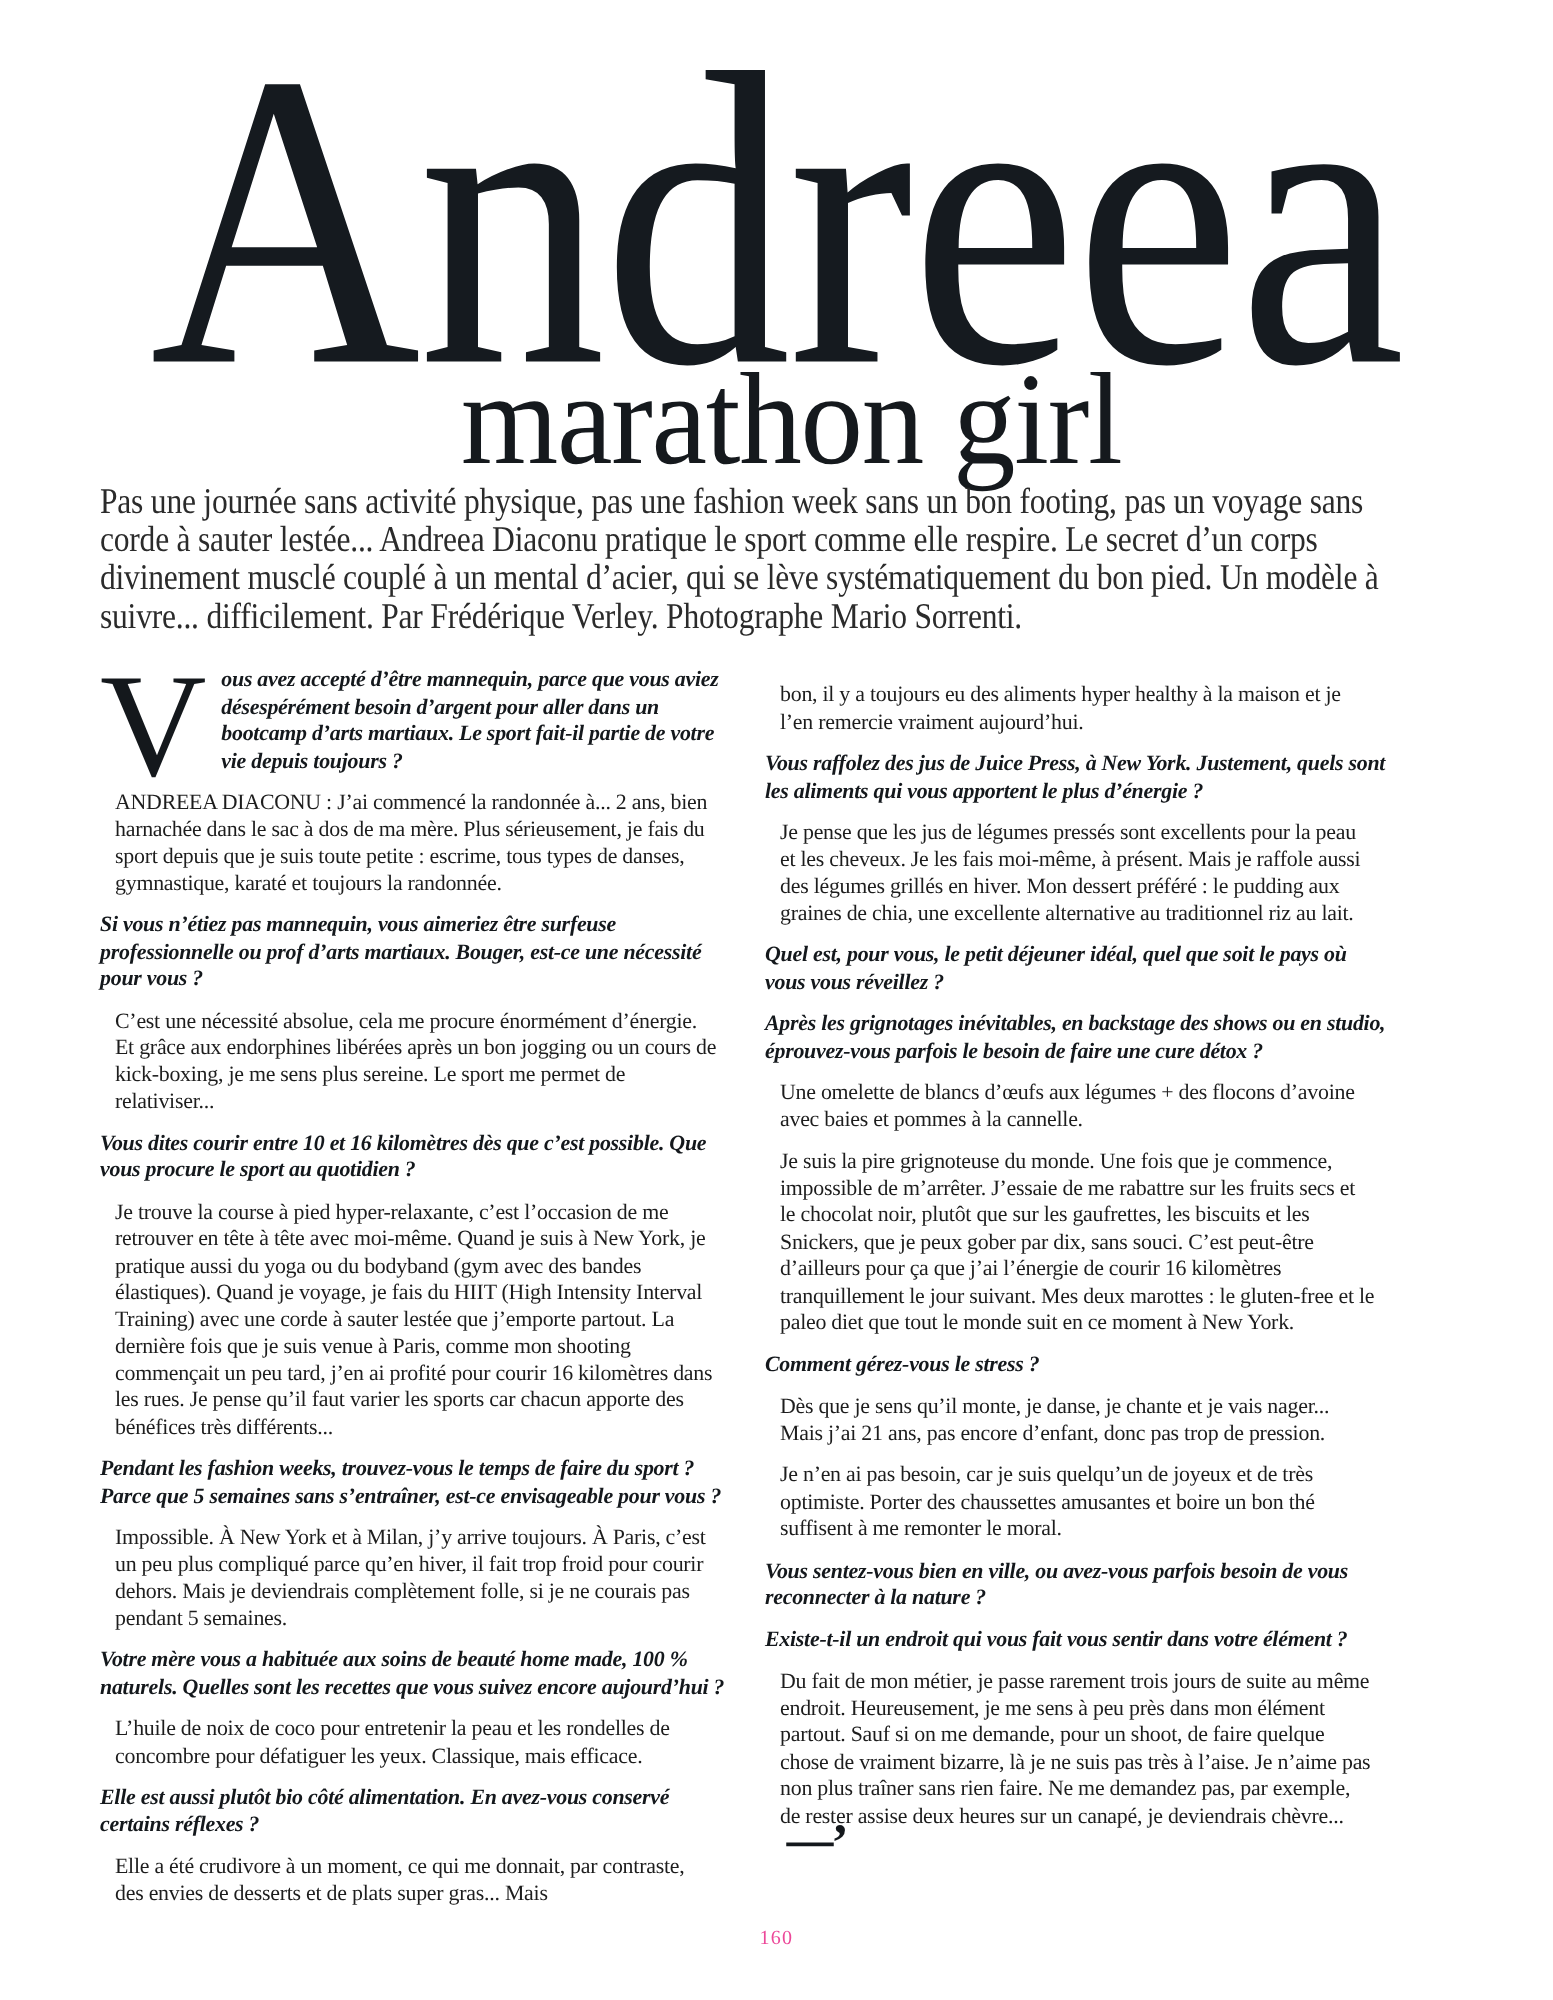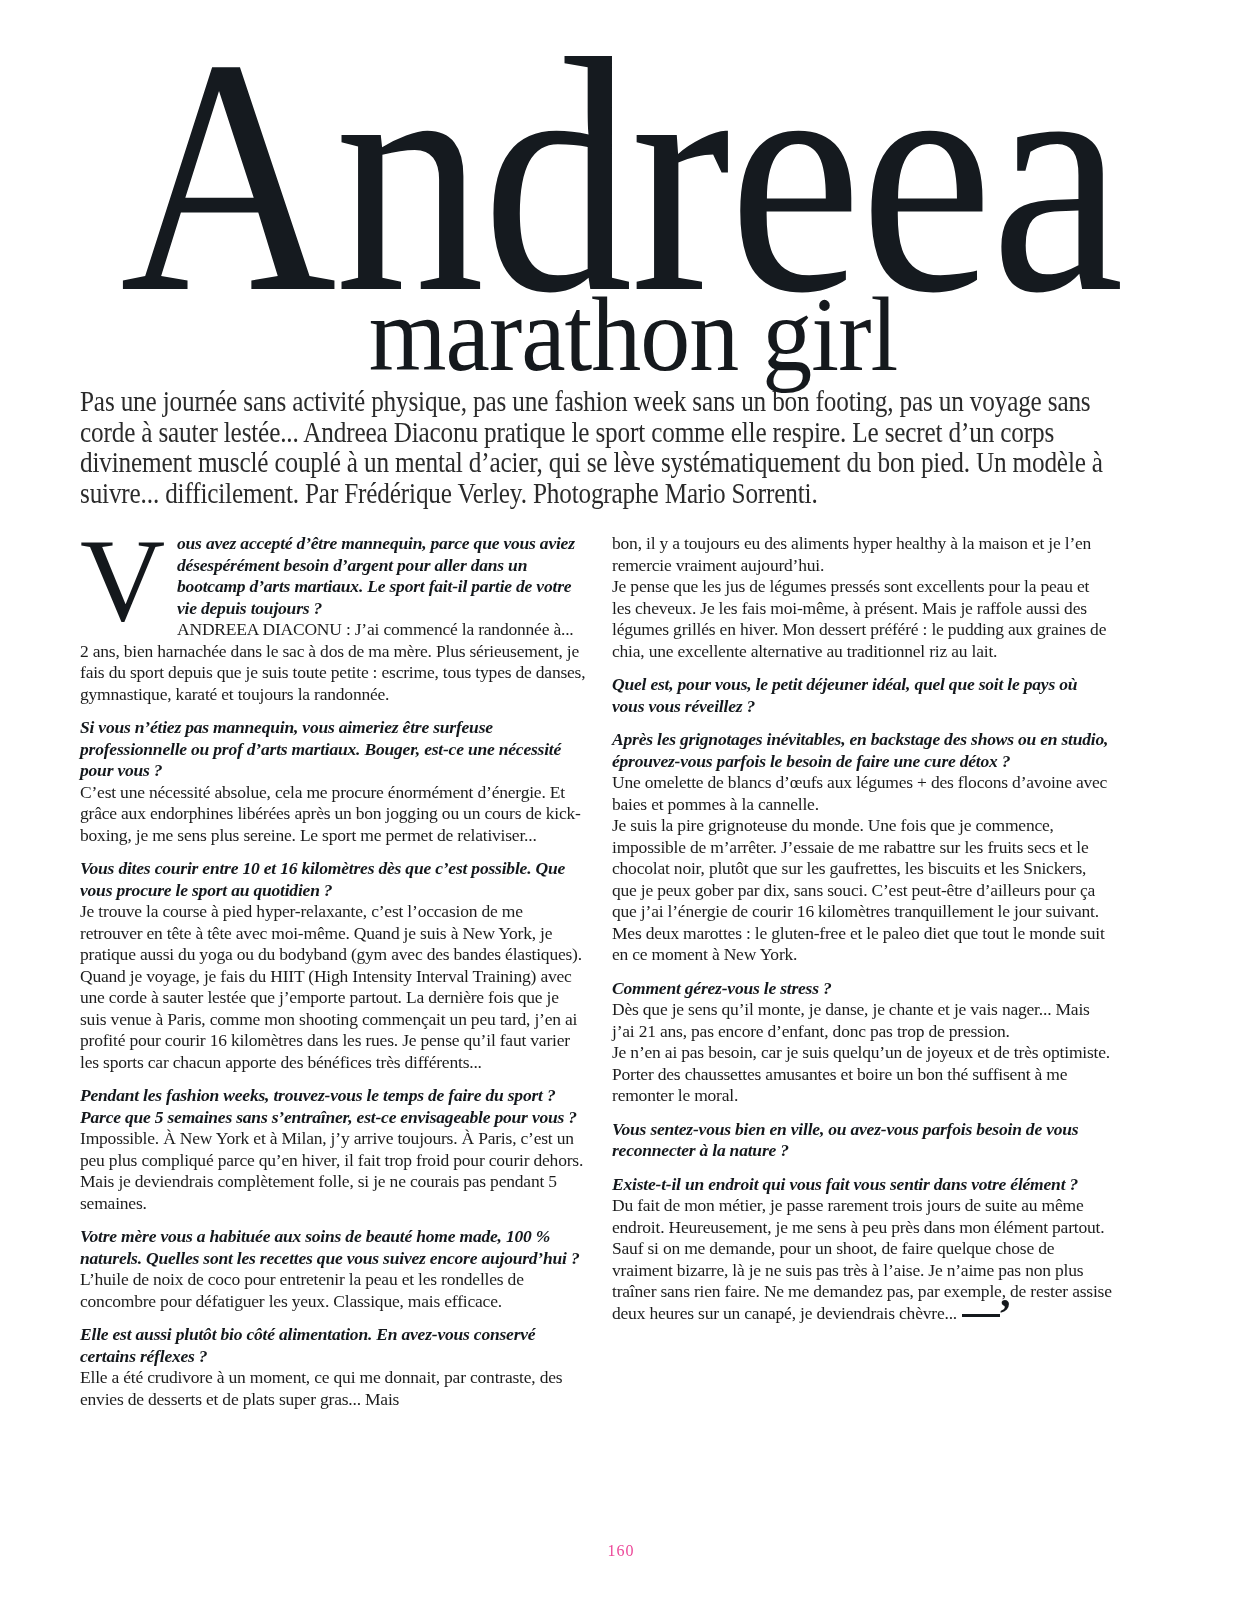--- a/index.html
+++ b/index.html
@@ -75,21 +75,21 @@
   .col-right { width: 500px; }
 
   .block { margin: 0; color: #1d1d1d; }
   .block.question, .block.lead-question {
     font-style: italic;
     font-weight: 700;
     color: #14181c;
   }
   .block.question { margin-top: 12px; }
   .block.lead-question { margin-top: 0; }
-  .block.answer { margin: 0; }
+  .block.answer { margin: 12px; }
 
   .dropcap {
     float: left;
     font-style: normal;
     font-weight: 400;
     font-size: 118px;
     line-height: 84px;
     padding: 6px 12px 0 0;
     color: #14181c;
   }
@@ -152,20 +152,21 @@
         <p class="block answer">Je trouve la course à pied hyper-relaxante, c’est l’occasion de me retrouver en tête à tête avec moi-même. Quand je suis à New York, je pratique aussi du yoga ou du bodyband (gym avec des bandes élastiques). Quand je voyage, je fais du HIIT (High Intensity Interval Training) avec une corde à sauter lestée que j’emporte partout. La dernière fois que je suis venue à Paris, comme mon shooting commençait un peu tard, j’en ai profité pour courir 16 kilomètres dans les rues. Je pense qu’il faut varier les sports car chacun apporte des bénéfices très différents...</p>
         <p class="block question">Pendant les fashion weeks, trouvez-vous le temps de faire du sport ? Parce que 5 semaines sans s’entraîner, est-ce envisageable pour vous ?</p>
         <p class="block answer">Impossible. À New York et à Milan, j’y arrive toujours. À Paris, c’est un peu plus compliqué parce qu’en hiver, il fait trop froid pour courir dehors. Mais je deviendrais complètement folle, si je ne courais pas pendant 5 semaines.</p>
         <p class="block question">Votre mère vous a habituée aux soins de beauté home made, 100 % naturels. Quelles sont les recettes que vous suivez encore aujourd’hui ?</p>
         <p class="block answer">L’huile de noix de coco pour entretenir la peau et les rondelles de concombre pour défatiguer les yeux. Classique, mais efficace.</p>
         <p class="block question">Elle est aussi plutôt bio côté alimentation. En avez-vous conservé certains réflexes ?</p>
         <p class="block answer">Elle a été crudivore à un moment, ce qui me donnait, par contraste, des envies de desserts et de plats super gras... Mais</p>
       </div>
     <div class="col col-right">
         <p class="block answer">bon, il y a toujours eu des aliments hyper healthy à la maison et je l’en remercie vraiment aujourd’hui.</p>
+        <p class="block question">Vous raffolez des jus de Juice Press, à New York. Justement, quels sont les aliments qui vous apportent le plus d’énergie ?</p>
         <p class="block answer">Je pense que les jus de légumes pressés sont excellents pour la peau et les cheveux. Je les fais moi-même, à présent. Mais je raffole aussi des légumes grillés en hiver. Mon dessert préféré : le pudding aux graines de chia, une excellente alternative au traditionnel riz au lait.</p>
         <p class="block question">Quel est, pour vous, le petit déjeuner idéal, quel que soit le pays où vous vous réveillez ?</p>
         <p class="block question">Après les grignotages inévitables, en backstage des shows ou en studio, éprouvez-vous parfois le besoin de faire une cure détox ?</p>
         <p class="block answer">Une omelette de blancs d’œufs aux légumes + des flocons d’avoine avec baies et pommes à la cannelle.</p>
         <p class="block answer">Je suis la pire grignoteuse du monde. Une fois que je commence, impossible de m’arrêter. J’essaie de me rabattre sur les fruits secs et le chocolat noir, plutôt que sur les gaufrettes, les biscuits et les Snickers, que je peux gober par dix, sans souci. C’est peut-être d’ailleurs pour ça que j’ai l’énergie de courir 16 kilomètres tranquillement le jour suivant. Mes deux marottes : le gluten-free et le paleo diet que tout le monde suit en ce moment à New York.</p>
         <p class="block question">Comment gérez-vous le stress ?</p>
         <p class="block answer">Dès que je sens qu’il monte, je danse, je chante et je vais nager... Mais j’ai 21 ans, pas encore d’enfant, donc pas trop de pression.</p>
         <p class="block answer">Je n’en ai pas besoin, car je suis quelqu’un de joyeux et de très optimiste. Porter des chaussettes amusantes et boire un bon thé suffisent à me remonter le moral.</p>
         <p class="block question">Vous sentez-vous bien en ville, ou avez-vous parfois besoin de vous reconnecter à la nature ?</p>
         <p class="block question">Existe-t-il un endroit qui vous fait vous sentir dans votre élément ?</p>

